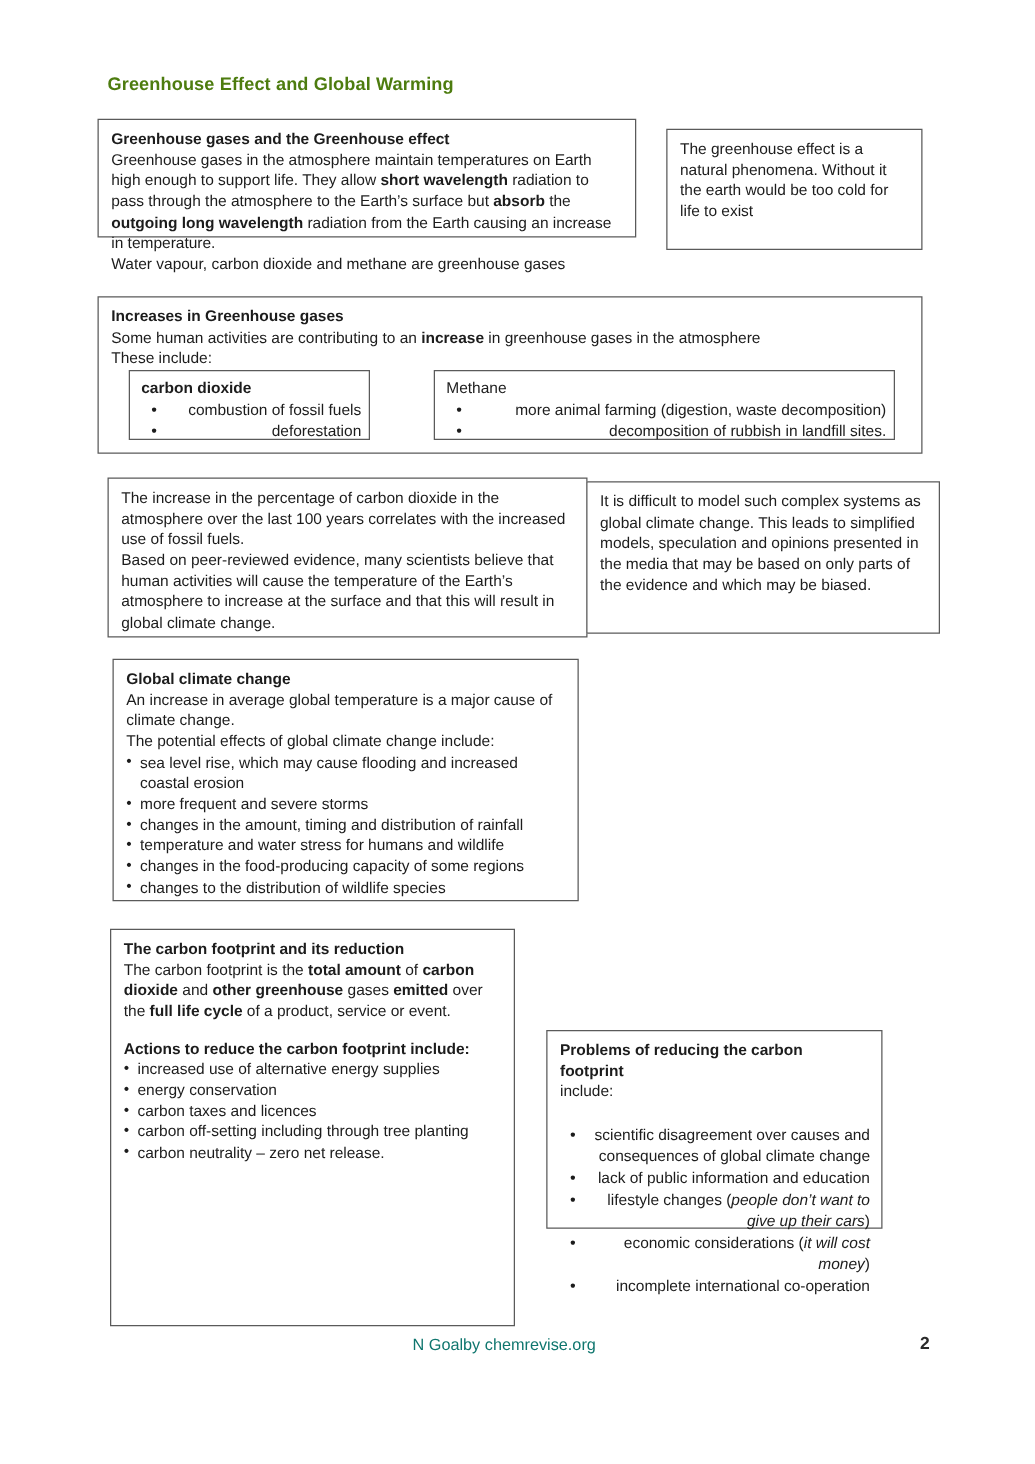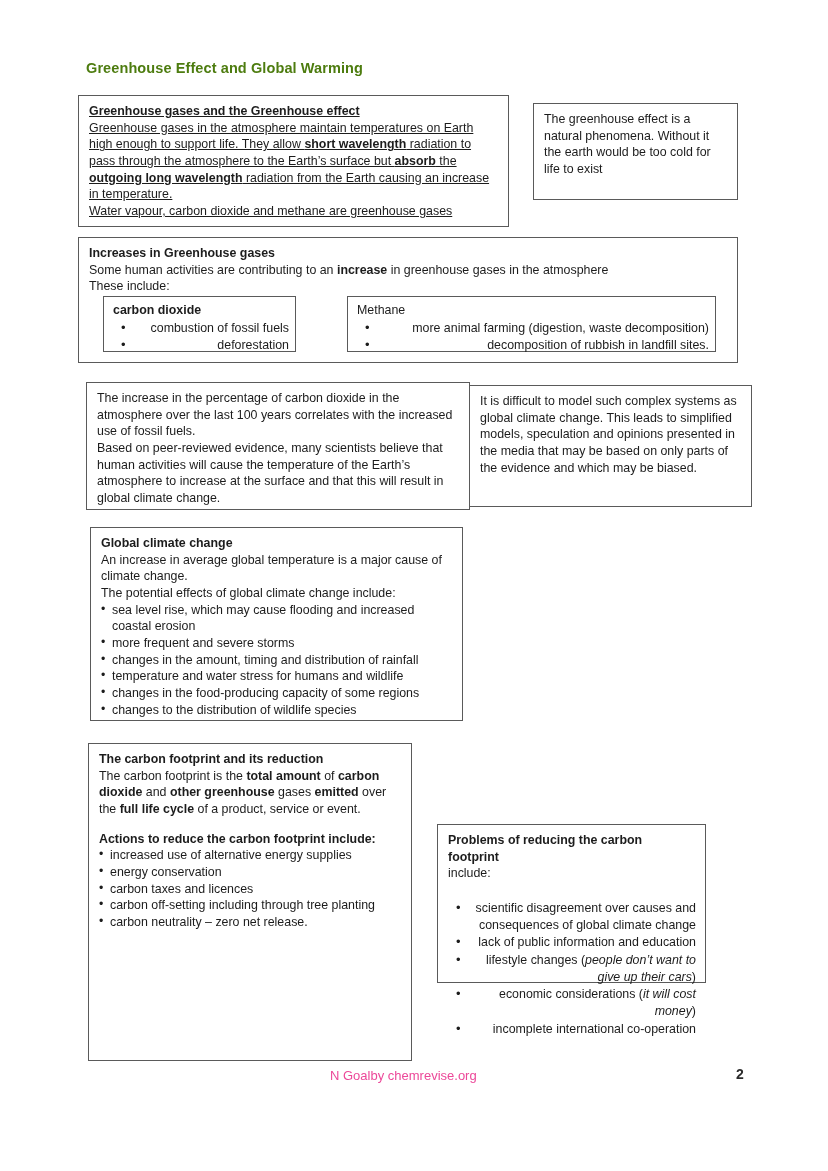--- a/index.html
+++ b/index.html
@@ -40,21 +40,21 @@
     padding: 7px 9px 7px 10px;
   }
   .hd {
     font-weight: bold;
   }
   b { font-weight: bold; }
   i { font-style: italic; }
   sub { font-size: 0.72em; vertical-align: -0.25em; }
 
   
-  #box-greenhouse-gases { left: 78px;  top: 95px;  width: 431px; height: 132px; text-decoration: underline; }
+  #box-greenhouse-gases { left: 78px;  top: 95px;  width: 431px; height: 95px; }
   #box-natural-phenomena { left: 533px; top: 103px; width: 205px; height: 97px; }
   #box-increases        { left: 78px;  top: 237px; width: 660px; height: 126px; }
   #box-carbon-dioxide   { left: 24px;  top: 58px;  width: 193px; height: 56px; }
   #box-methane          { left: 268px; top: 58px;  width: 369px; height: 56px; }
   #box-increase-co2     { left: 86px;  top: 382px; width: 384px; height: 128px; }
   #box-difficult-model  { left: 469px; top: 385px; width: 283px; height: 122px; }
   #box-global-climate   { left: 90px;  top: 527px; width: 373px; height: 194px; }
   #box-carbon-footprint { left: 88px;  top: 743px; width: 324px; height: 318px; }
   #box-problems         { left: 437px; top: 824px; width: 269px; height: 159px; }
 
@@ -96,21 +96,21 @@
     left: 0px;
     top: -1px;
   }
   .spacer-line { height: 13px; }
 
   .footer-credit {
     position: absolute;
     left: 330px;
     top: 1068px;
     font-size: 13px;
-    color: #ec4899;
+    color: #0f766e;
   }
   .footer-page {
     position: absolute;
     left: 736px;
     top: 1066px;
     font-size: 14px;
     font-weight: bold;
     color: #2b2b2b;
   }
 </style>

